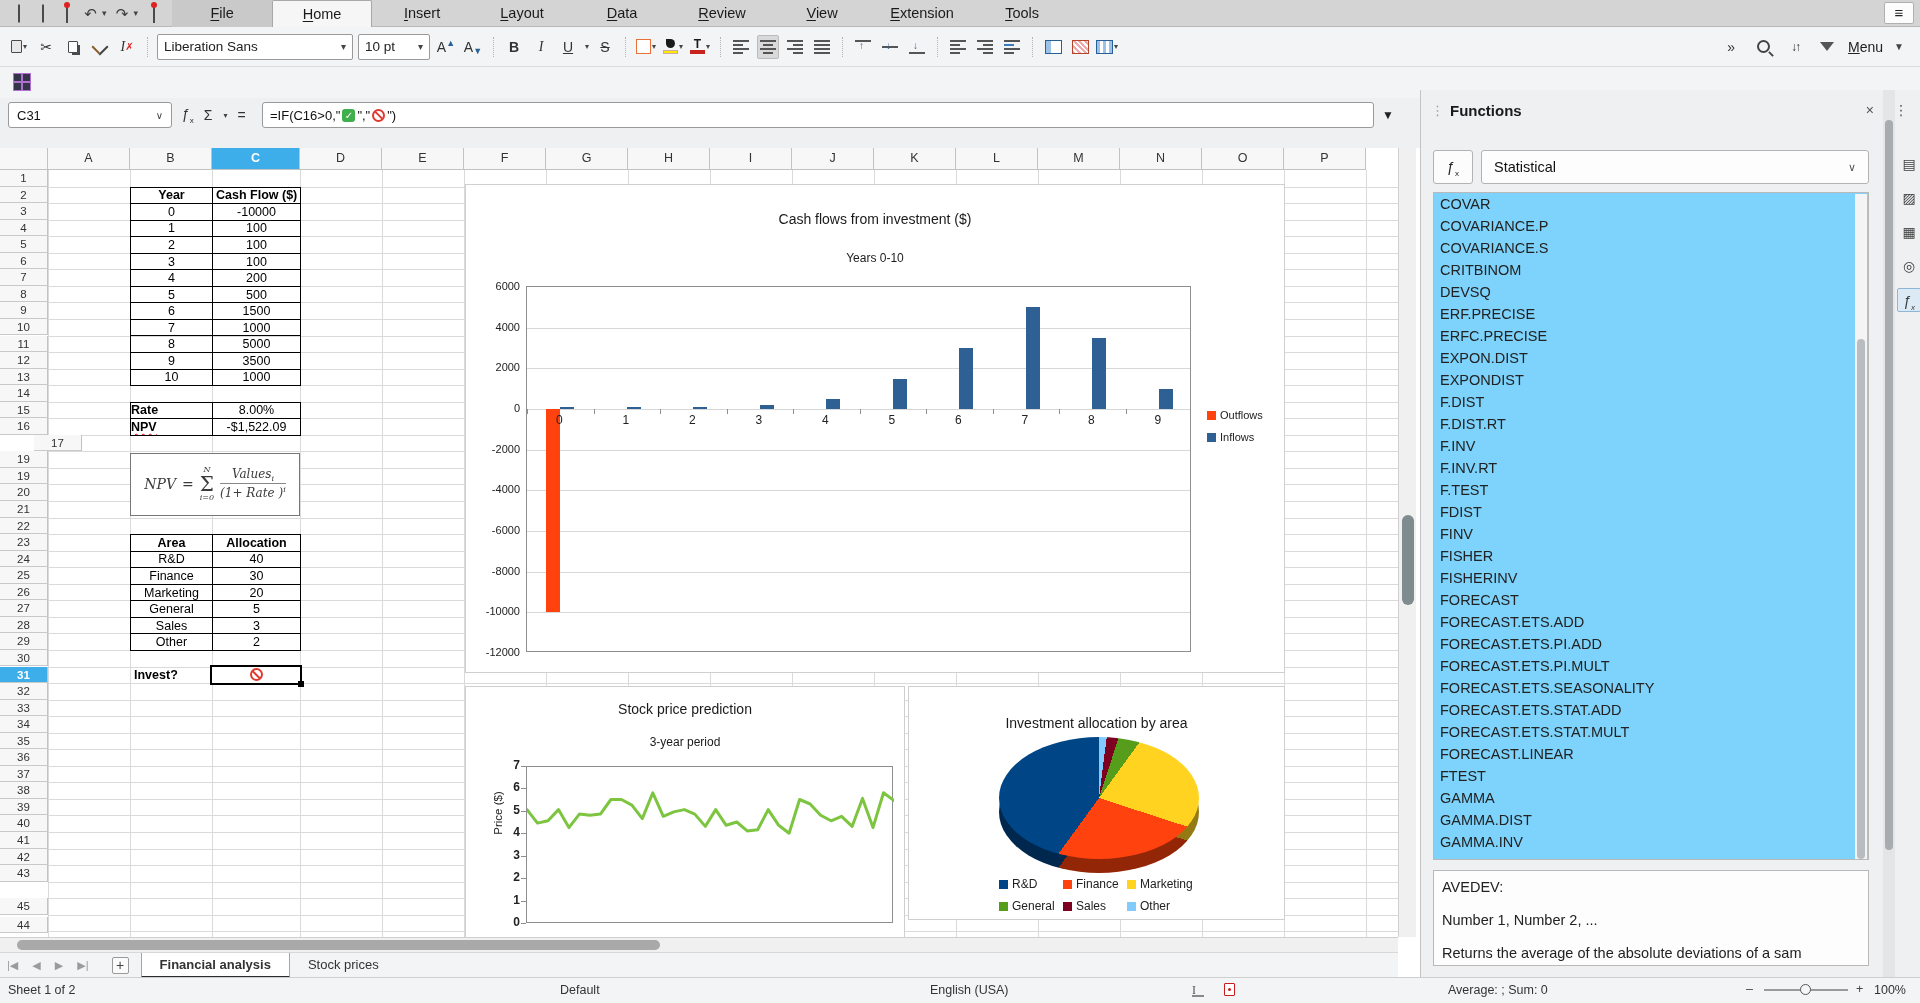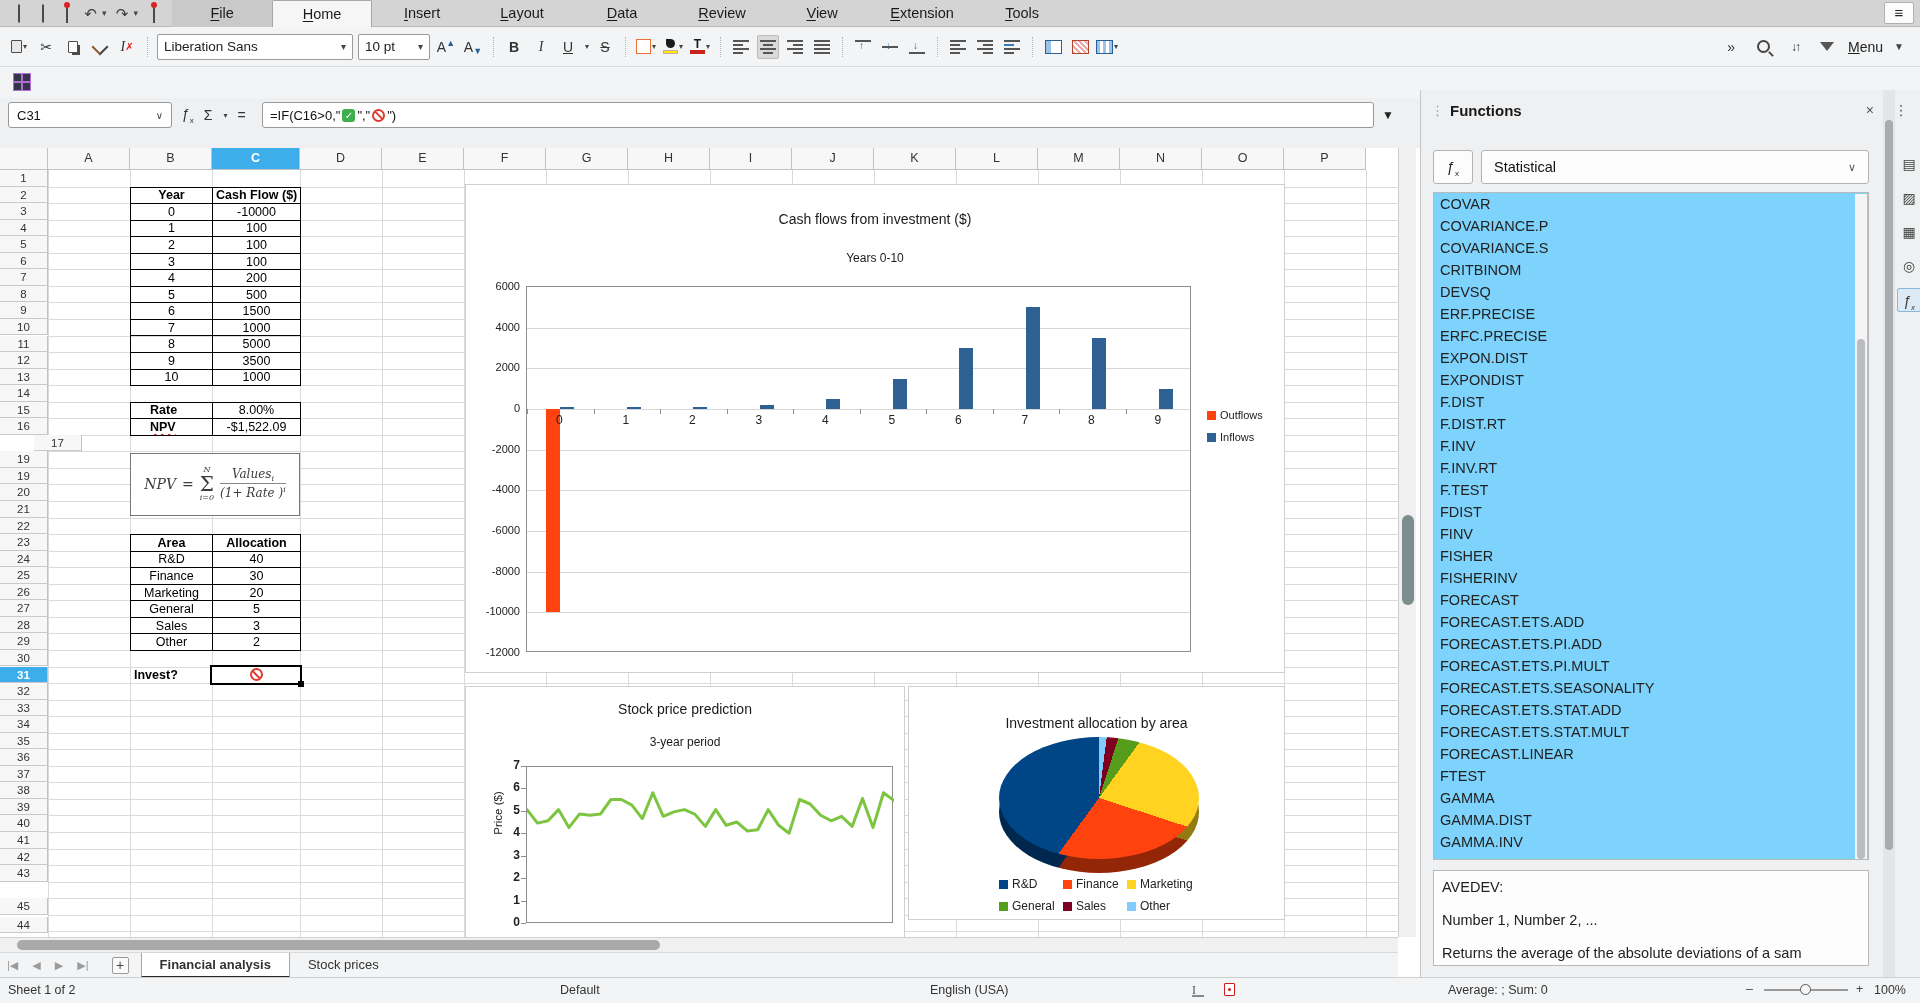--- a/index.html
+++ b/index.html
@@ -84,21 +84,21 @@
   .colhead.sel, .rowhead.sel { background:#3daee9; color:#fff; font-weight:bold; }
   #cornerbox { position:absolute; left:0; top:0; width:48px; height:22px; background:#f7f7f7;
     border-right:1px solid #c2c2c2; border-bottom:1px solid #c2c2c2; }
   .rowhead { position:absolute; left:0; width:48px; background:#f7f7f7; border-right:1px solid #c2c2c2;
     border-bottom:1px solid #c9c9c9; font-size:11.5px; color:#333; text-align:center; }
   .gridline { position:absolute; background:#dadada; }
   
   .sheet-table { position:absolute; border-collapse:collapse; table-layout:fixed; }
   .sheet-table td { border:1px solid #000; font-size:12.5px; color:#000; text-align:center;
     height:16.55px; padding:0 3px; overflow:hidden; white-space:nowrap; }
-  .sheet-table td.lbl { text-align:left; font-weight:bold; padding-left:19px; }
+  .sheet-table td.lbl { text-align:left; font-weight:bold; padding-left:0; }
   .sheet-table td.hdr { font-weight:bold; }
   .red { color:#e00000; }
   .squiggle { text-decoration:underline wavy #e00000 1px; text-underline-offset:2px; }
   #npv-img { position:absolute; background:#fff; border:1px solid #777; display:flex;
     align-items:center; justify-content:center; gap:6px; font-family:"DejaVu Serif", serif;
     font-style:italic; color:#3c3c3c; font-size:14px; }
   .sigma { display:flex; flex-direction:column; align-items:center; line-height:1; font-style:normal;}
   .sigma .s-top,.sigma .s-bot { font-size:8px; font-style:italic;}
   .sigma .s-mid { font-size:20px; }
   .frac { display:flex; flex-direction:column; align-items:center; font-size:12px; line-height:1.15; }

